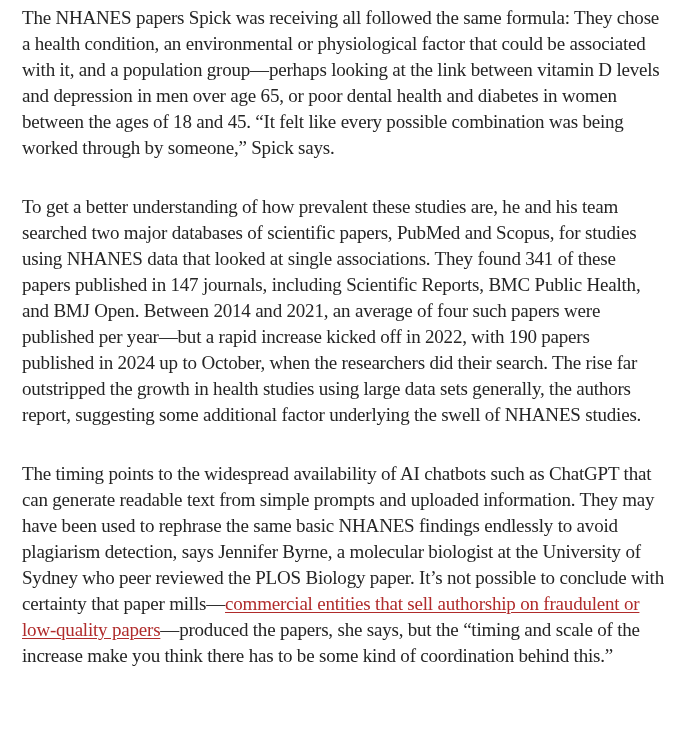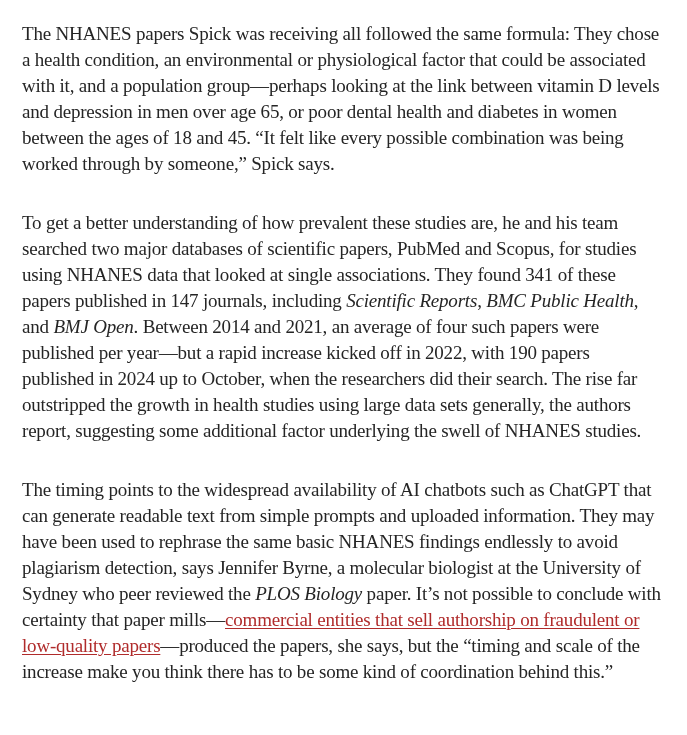--- a/index.html
+++ b/index.html
@@ -15,30 +15,28 @@
   .article-body {
     box-sizing: border-box;
     width: 687px;
     padding: 5px 21px 0 22px;
     font-family: "Liberation Serif", "DejaVu Serif", serif;
     font-size: 19px;
     line-height: 26px;
     letter-spacing: -0.2px;
     color: #252525;
     text-align: left;
-    margin-top: 16px;
   }
   .article-body p {
     margin: 0 0 33px 0;
   }
   .article-body p:last-child {
     margin-bottom: 0;
   }
   .seg-italic {
-    font-style: italic;
   }
   a.seg-link {
     color: #b02b2b;
     text-decoration: underline;
     text-decoration-color: #b02b2b;
     text-underline-offset: 2px;
     cursor: pointer;
   }
 </style>
 </head>

